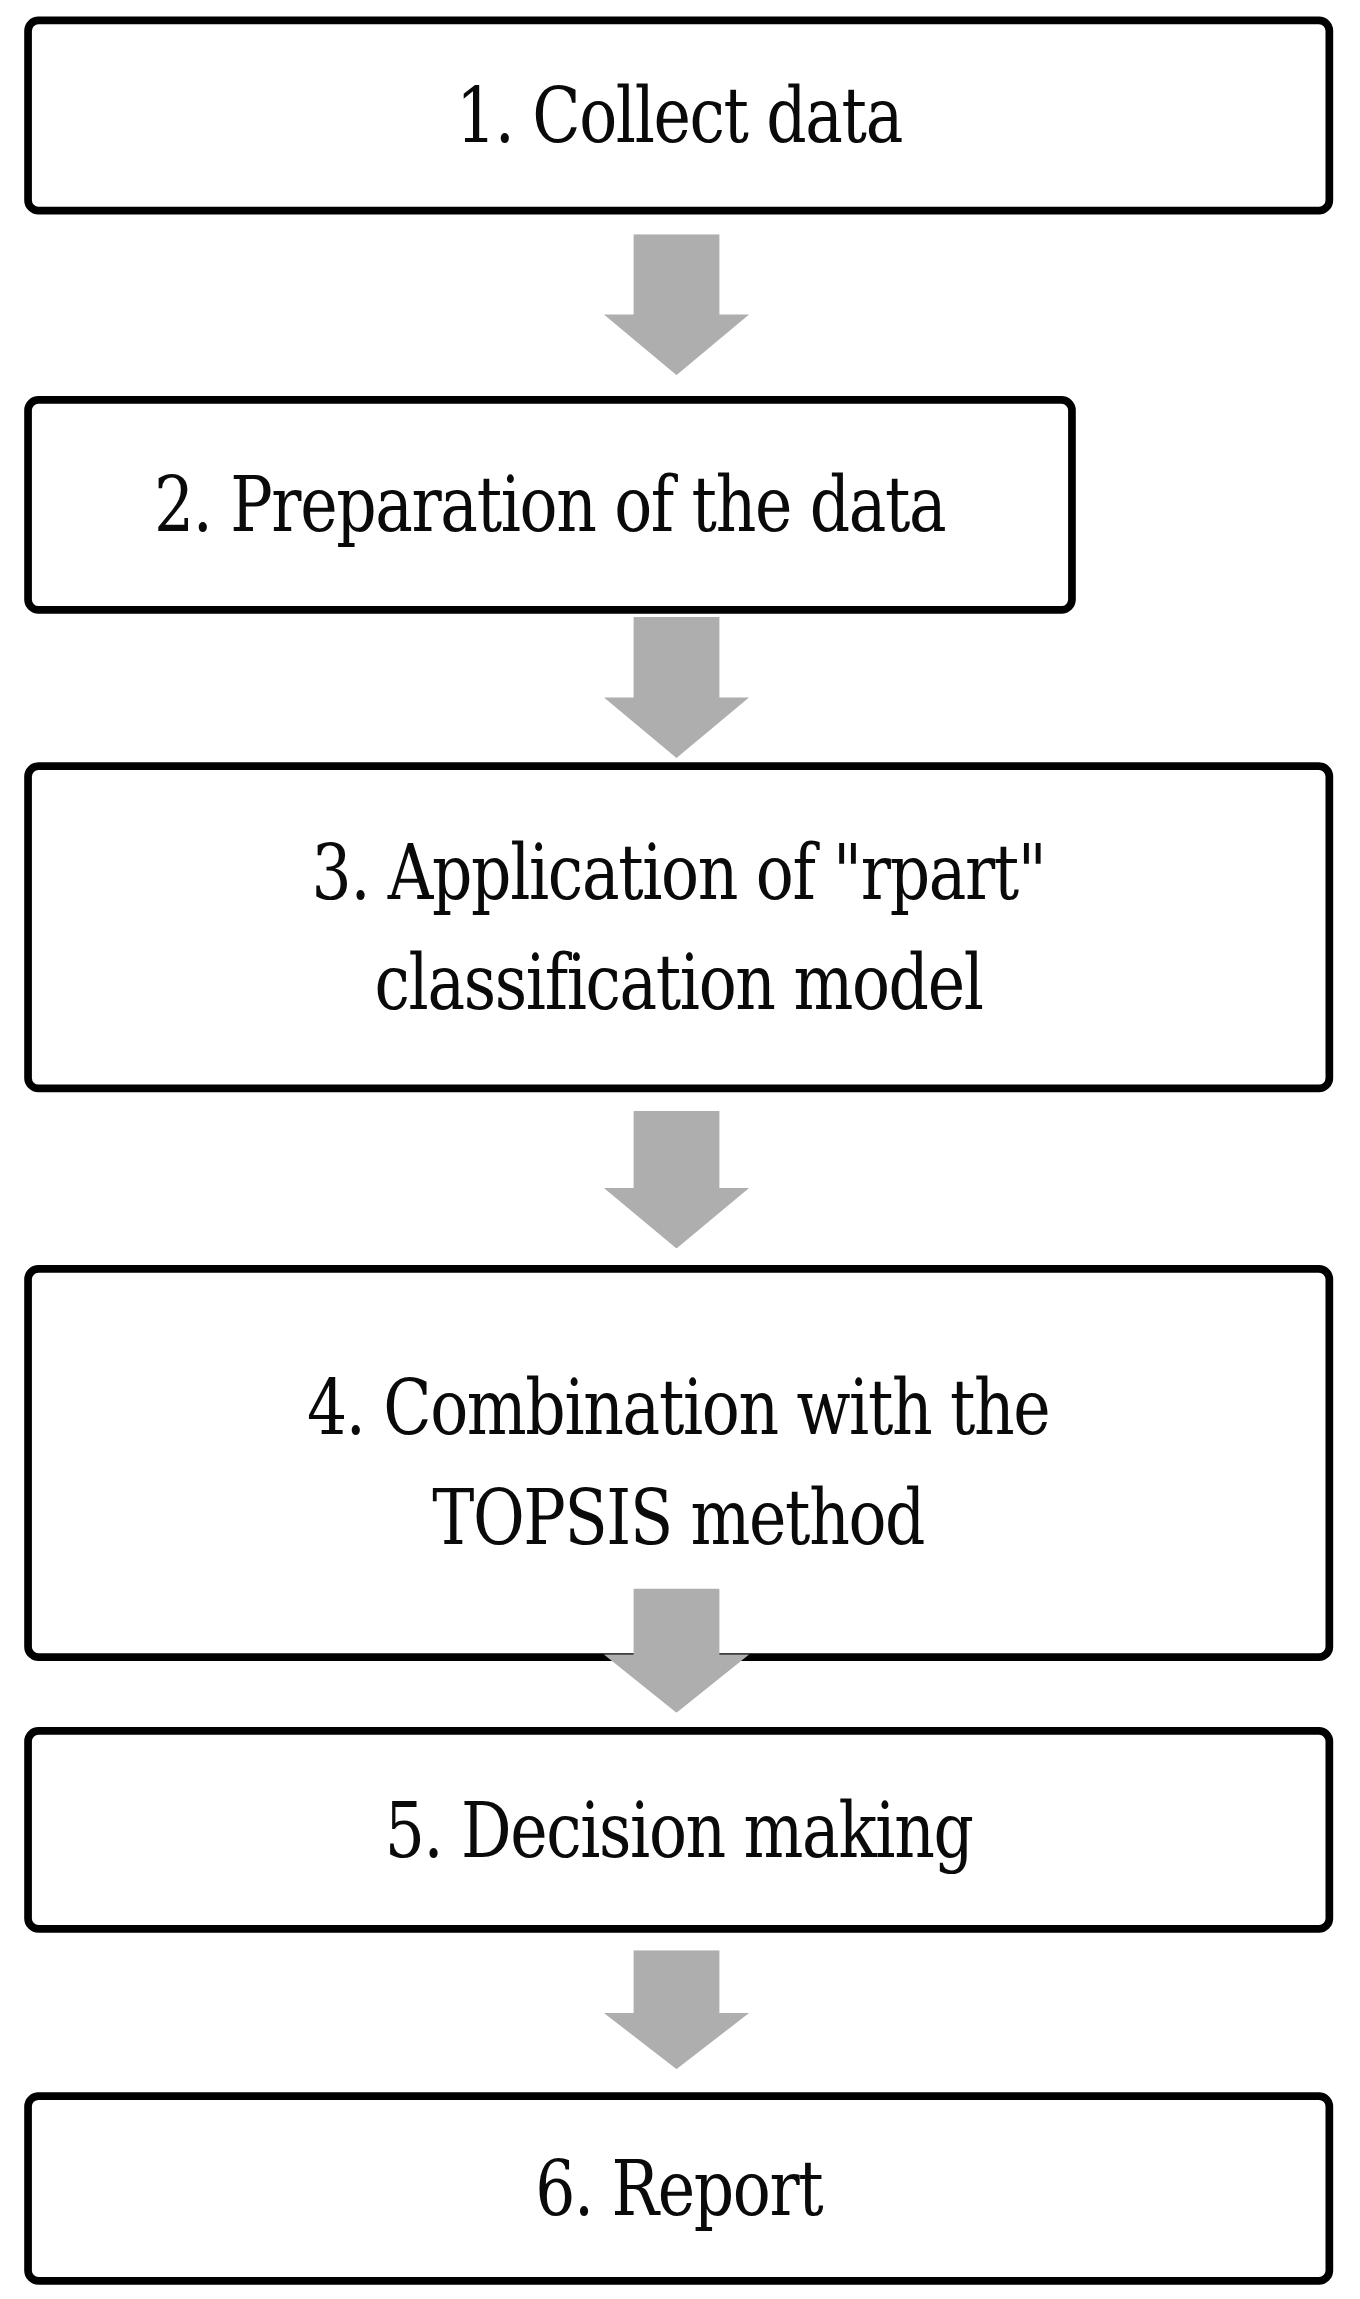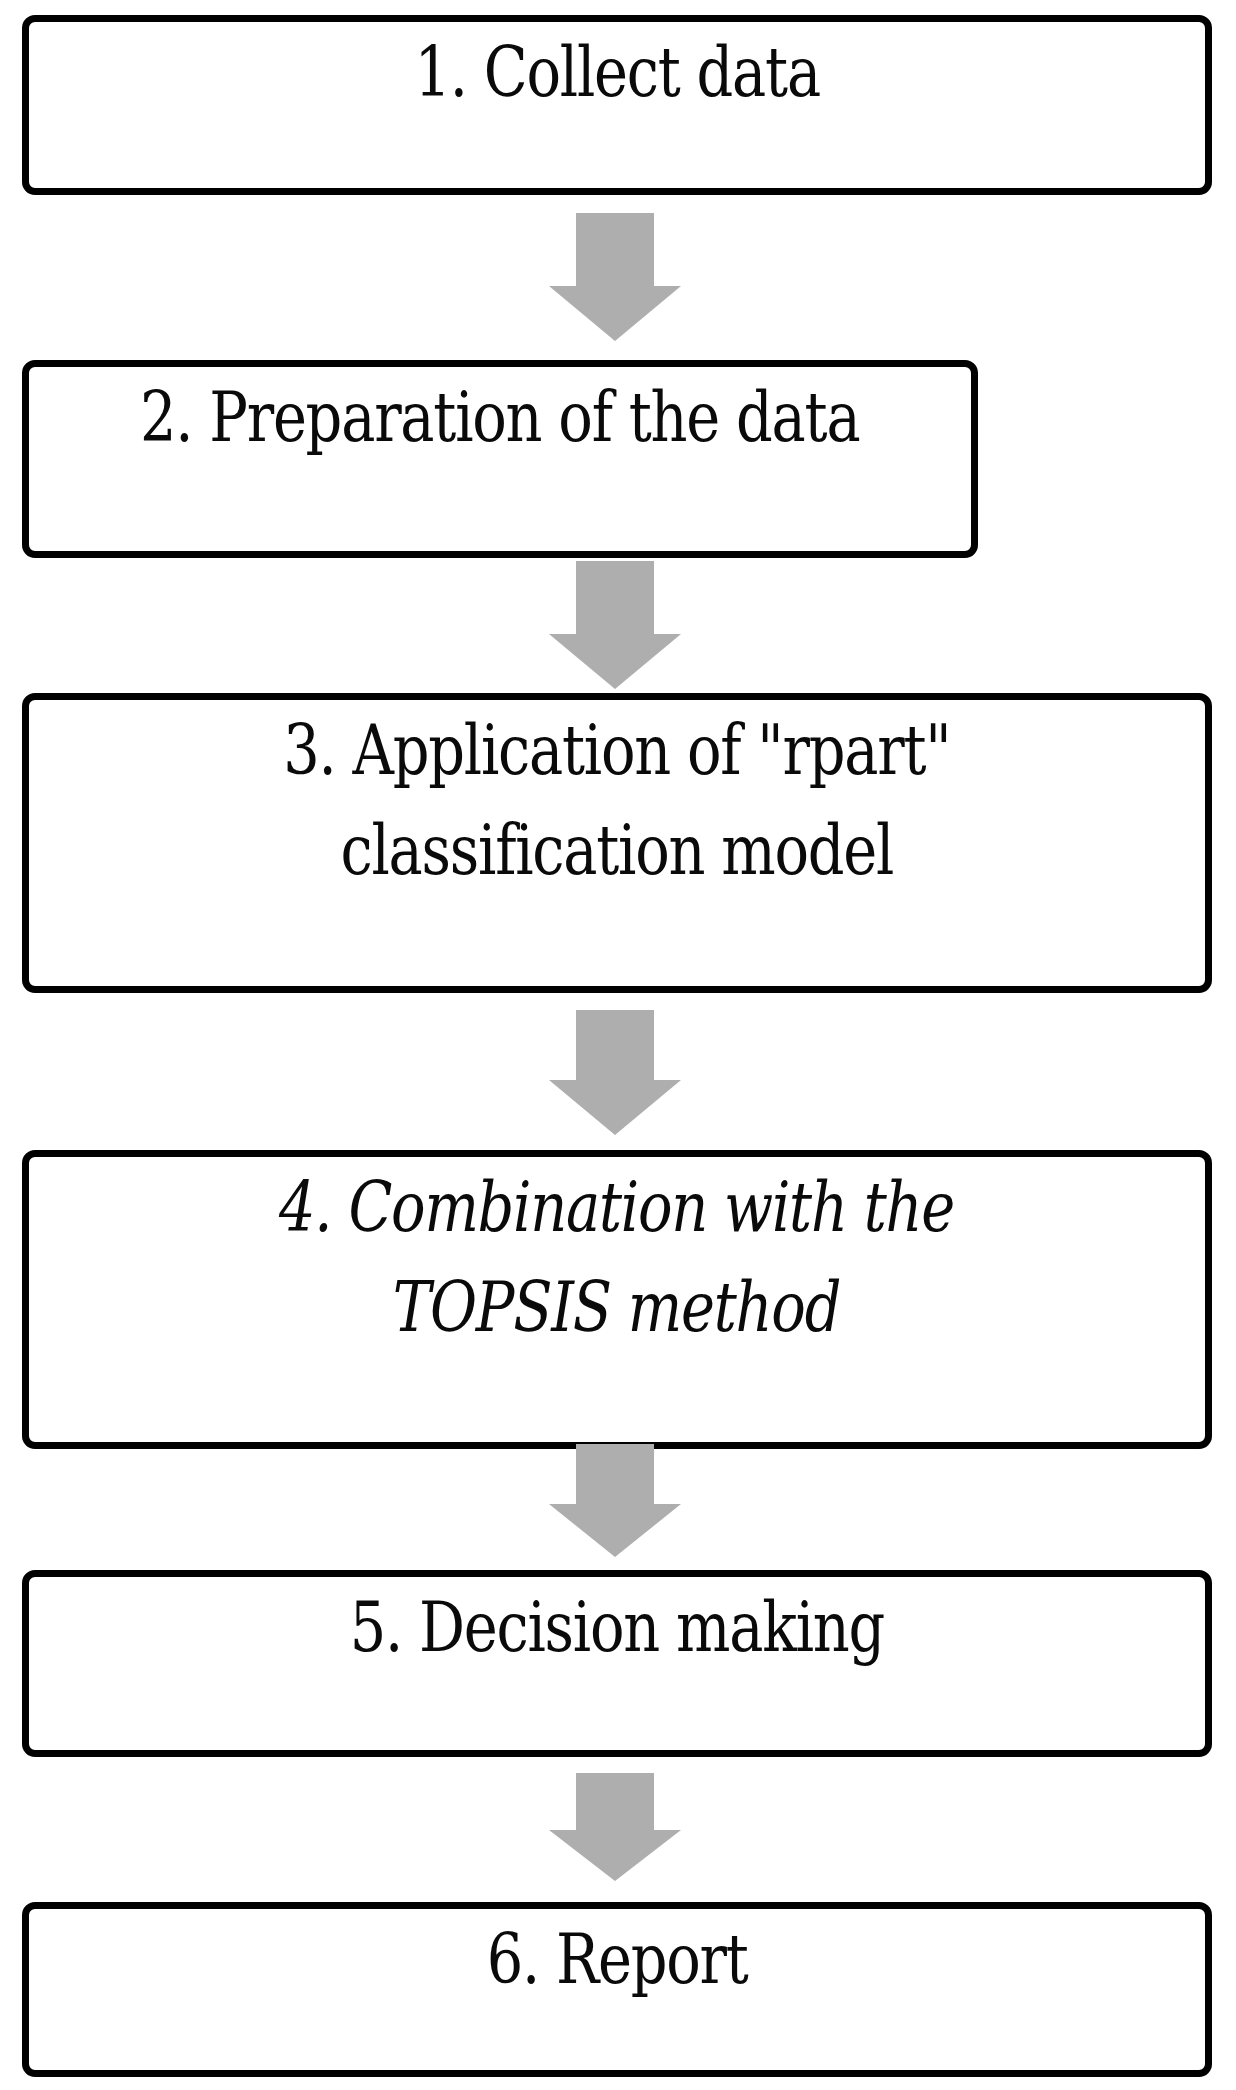--- a/index.html
+++ b/index.html
@@ -19,20 +19,21 @@
     height: 2090px;
     background: #ffffff;
   }
   .node {
     position: absolute;
     box-sizing: border-box;
     background: #ffffff;
     border: 7px solid #000000;
     border-radius: 13px;
     display: flex;
+    align-items: center;
     justify-content: center;
     text-align: center;
   }
   .node-label {
     display: block;
     color: #0a0a0a;
     font-family: "DejaVu Serif", "Liberation Serif", serif;
     font-size: 70px;
     line-height: 100px;
     letter-spacing: -1.5px;
@@ -76,21 +77,21 @@
     <span class="node-label">3. Application of "rpart"
 classification model</span>
   </div>
 
   <div class="arrow" style="left:549px; top:1010px; width:132px; height:125px;">
     <svg width="132" height="125" viewBox="0 0 132 125" aria-hidden="true">
       <polygon points="27,0 105,0 105,70 132,70 66,125 0,70 27,70" fill="#aeaeae"></polygon>
     </svg>
   </div>
 
-  <div class="node" style="left:22px; top:1150px; width:1190px; height:299px;font-style:italic;">
+  <div class="node" style="left:22px; top:1150px; width:1190px; height:360px;">
     <span class="node-label">4. Combination with the
 TOPSIS method</span>
   </div>
 
   <div class="arrow" style="left:549px; top:1444px; width:132px; height:113px;">
     <svg width="132" height="113" viewBox="0 0 132 113" aria-hidden="true">
       <polygon points="27,0 105,0 105,60 132,60 66,113 0,60 27,60" fill="#aeaeae"></polygon>
     </svg>
   </div>
 

